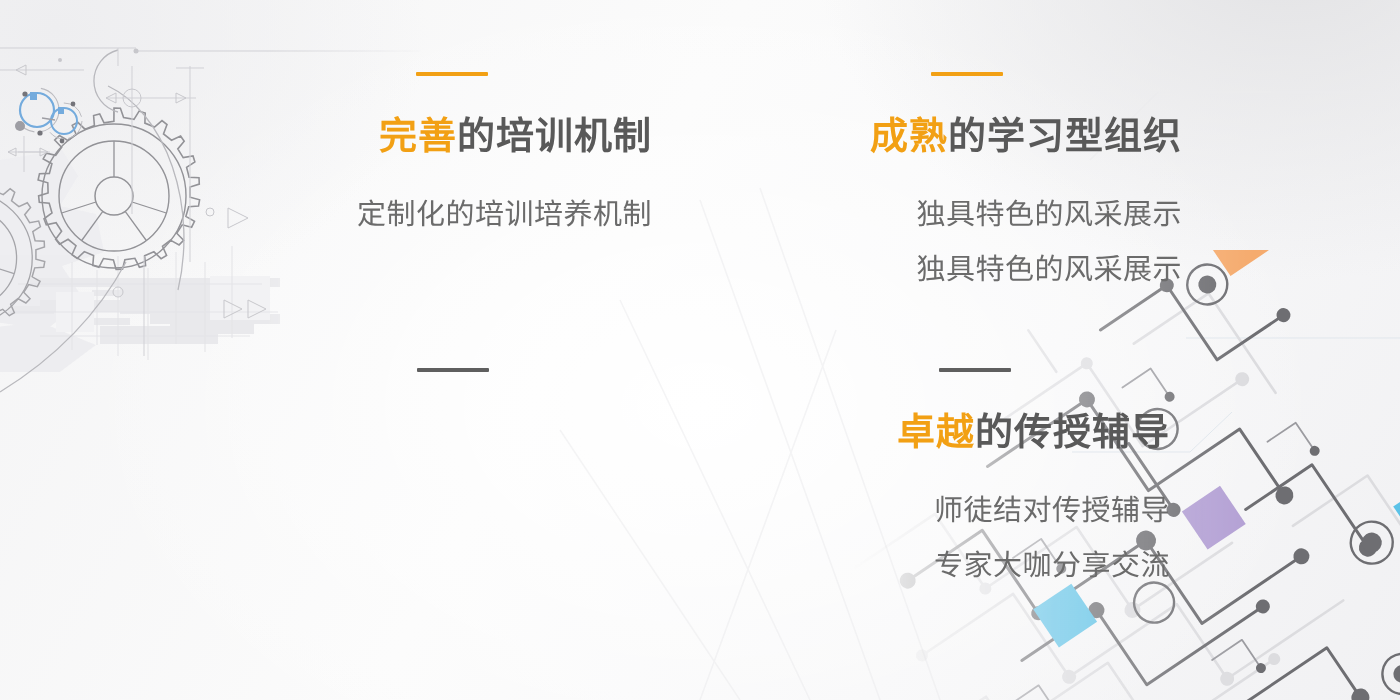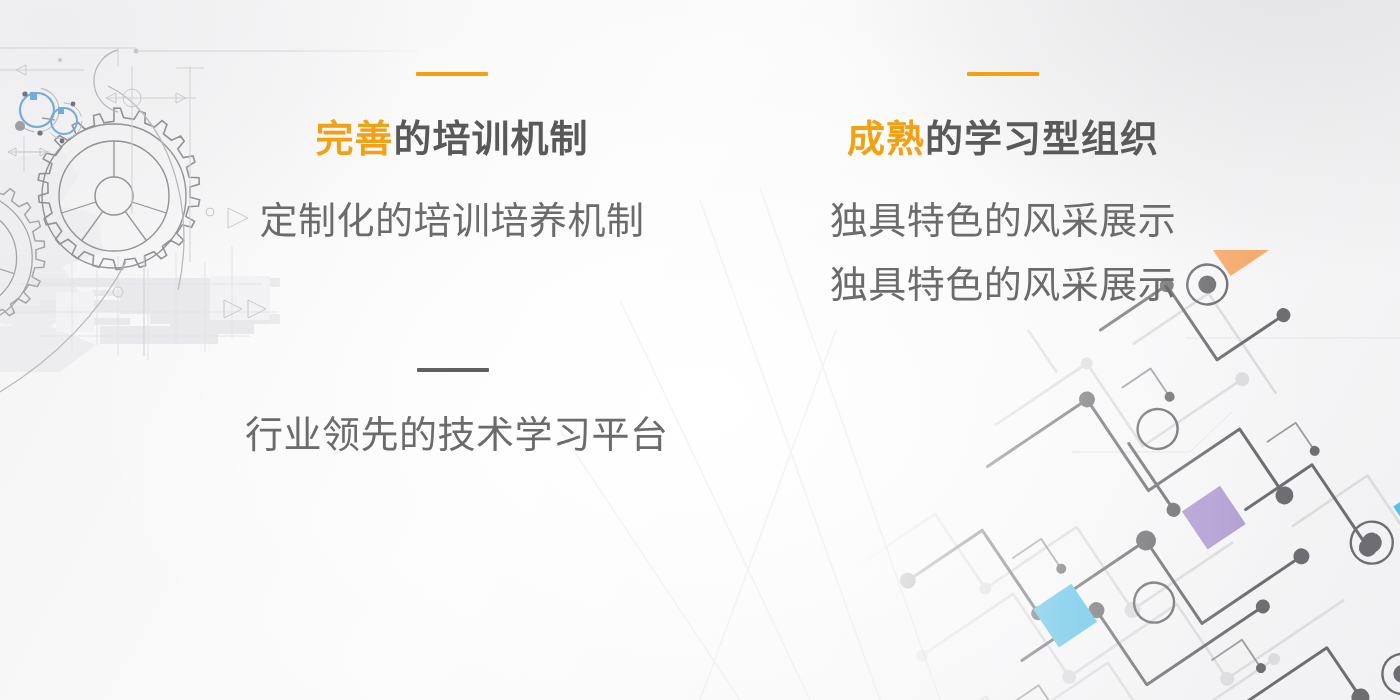--- a/index.html
+++ b/index.html
@@ -14,37 +14,37 @@
     background:
       radial-gradient(ellipse 760px 520px at 92% -6%, #e3e3e5 0%, rgba(227,227,229,0) 62%),
       radial-gradient(ellipse 620px 480px at 4% 4%, #eeeef0 0%, rgba(238,238,240,0) 60%),
       radial-gradient(ellipse 900px 620px at 50% 58%, #ffffff 0%, rgba(255,255,255,0) 70%),
       linear-gradient(118deg,#f4f4f5 0%,#fbfbfb 42%,#f7f7f8 70%,#f1f1f3 100%);
   }
   .bg-layer{position:absolute;inset:0;pointer-events:none;}
   .content{position:absolute;inset:0;}
 
   
-  .panel{position:absolute;text-align:center;}
+  .panel{position:absolute;text-align:right;font-family:Liberation Mono, monospace;}
   .divider{
     width:72px;height:4px;margin:0 auto;border-radius:1px;
   }
   .panel .heading{
     font-size:38px;font-weight:bold;letter-spacing:1px;
     color:#595959;white-space:nowrap;line-height:1;
   }
   .panel .heading .hl{color:#F2A014;}
   .panel .line{
-    font-size:38px;color:#6b6b6b;white-space:nowrap;line-height:1;
+    font-size:29px;color:#6b6b6b;white-space:nowrap;line-height:1;
     letter-spacing:0.5px;
   }
 
   
   #panel-0{left:252px;top:72px;width:400px;}
-  #panel-1{left:788px;top:72px;width:430px;}
+  #panel-1{left:752px;top:72px;width:430px;}
   
   #panel-2{left:245px;top:368px;width:415px;}
   #panel-3{left:780px;top:368px;width:390px;}
 
   .panel .divider{margin-bottom:44px;}
   .panel .heading{margin-bottom:44px;}
   .panel .line + .line{margin-top:26px;}
 </style>
 </head>
 <body>
@@ -319,18 +319,23 @@
 
     <div class="panel" id="panel-1">
       <div class="divider" style="background: rgb(242, 160, 20);"></div>
       <div class="heading"><span class="hl">成熟</span><span>的学习型组织</span></div>
       <div class="line">独具特色的风采展示</div>
       <div class="line">独具特色的风采展示</div>
     </div>
 
     <div class="panel" id="panel-2">
       <div class="divider" style="background: rgb(95, 95, 95);"></div>
-      <div class="line">行业领先的技术学习平台</div>
     </div>
 
+    <div class="panel" id="panel-3">
+      <div class="divider" style="background: rgb(95, 95, 95);"></div>
+      <div class="heading"><span class="hl">卓越</span><span>的传授辅导</span></div>
+      <div class="line">师徒结对传授辅导</div>
+      <div class="line">专家大咖分享交流</div>
+    </div>
 
   </div>
 </div>
 
 </body></html>

